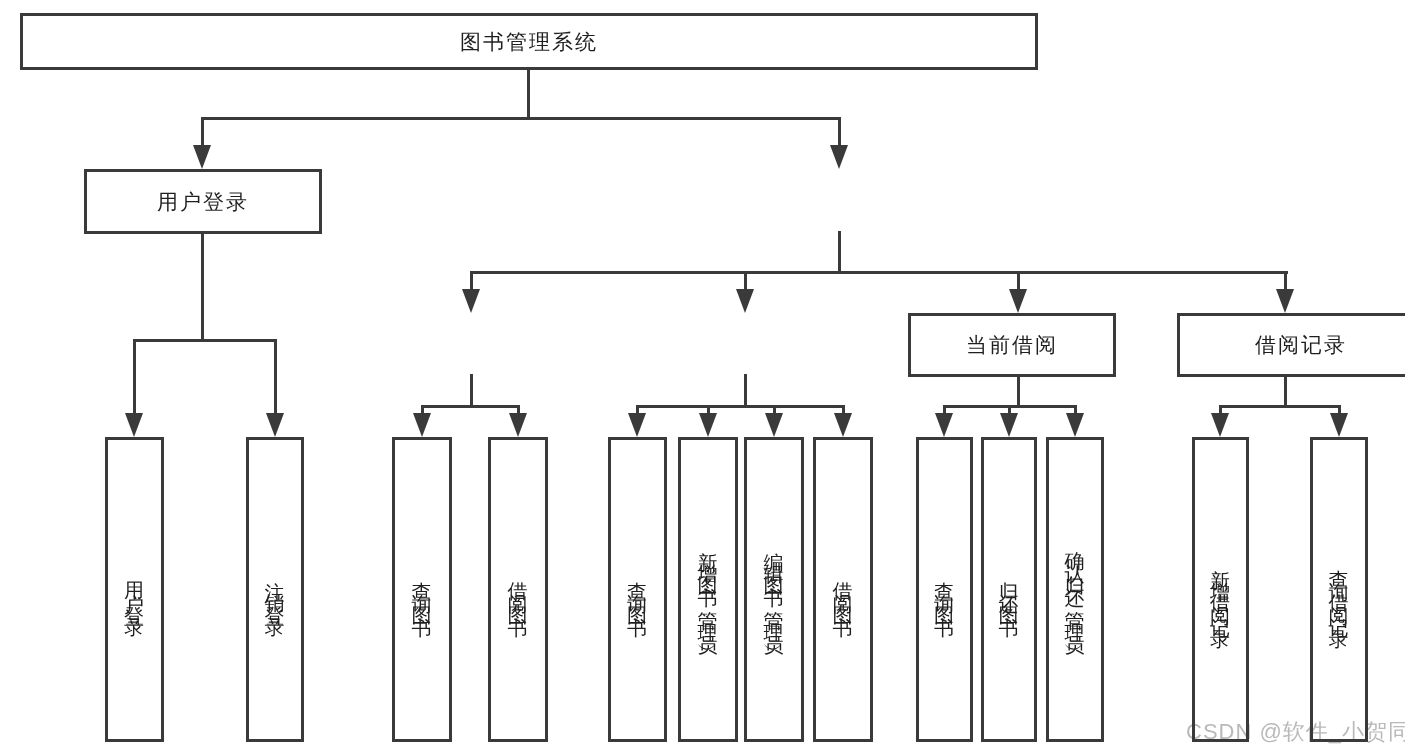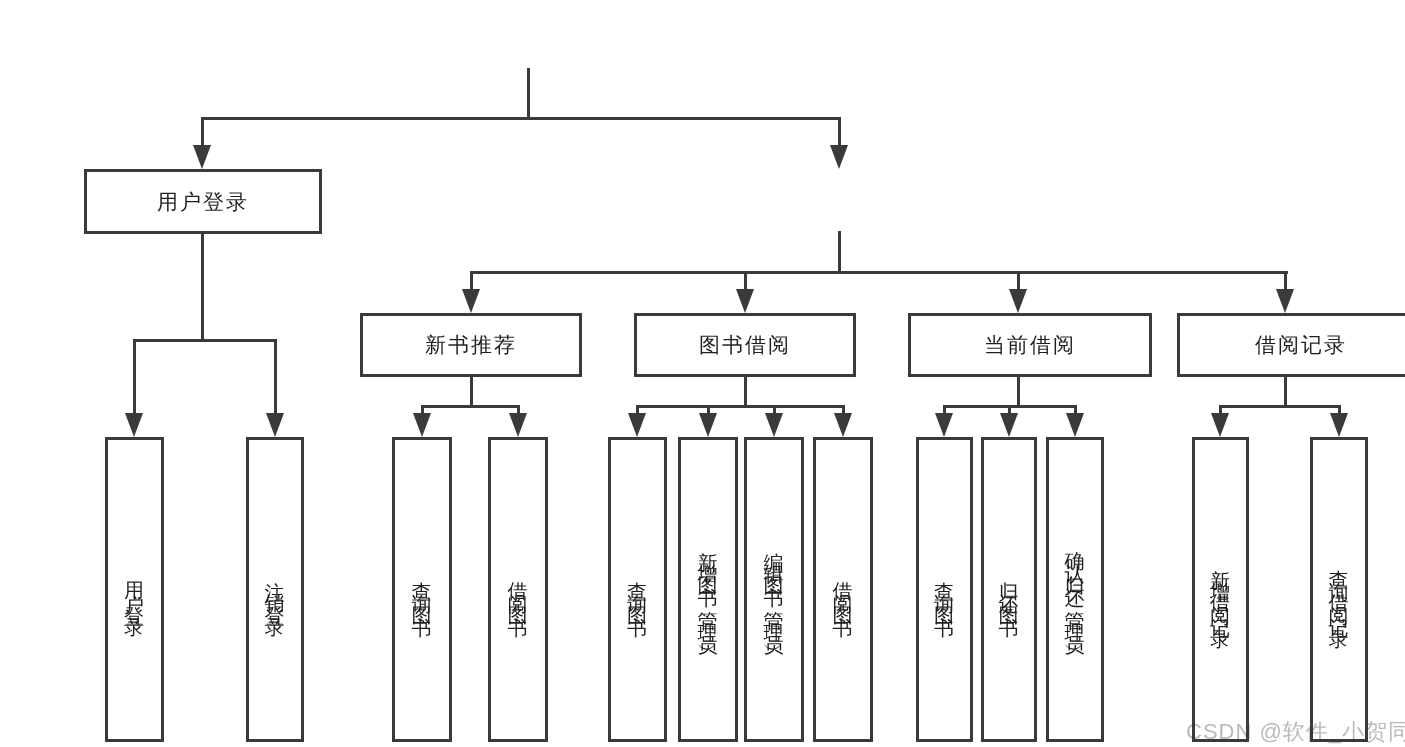--- a/index.html
+++ b/index.html
@@ -93,32 +93,29 @@
   <div class="arrow" style="left:1000px;top:413px;"></div>
   <div class="arrow" style="left:1066px;top:413px;"></div>
 
   <div class="vline" style="left:1284px;top:374px;height:34px;"></div>
   <div class="hline" style="left:1219px;top:405px;width:122px;"></div>
   <div class="vline" style="left:1219px;top:405px;height:14px;"></div>
   <div class="vline" style="left:1338px;top:405px;height:14px;"></div>
   <div class="arrow" style="left:1211px;top:413px;"></div>
   <div class="arrow" style="left:1330px;top:413px;"></div>
 
+  <div class="box" style="left:20px;top:13px;width:1018px;height:57px;">
+    <span>图书管理系统</span>
+  </div>
 
   <div class="box" style="left:84px;top:169px;width:238px;height:65px;">
     <span>用户登录</span>
   </div>
 
-  <div class="box" style="left:360px;top:313px;width:222px;height:64px;">
-    <span>新书推荐</span>
-  </div>
-  <div class="box" style="left:634px;top:313px;width:222px;height:64px;">
-    <span>图书借阅</span>
-  </div>
-  <div class="box" style="left:908px;top:313px;width:244px;height:64px;">
+  <div class="box" style="left:908px;top:313px;width:208px;height:64px;">
     <span>当前借阅</span>
   </div>
   <div class="box" style="left:1177px;top:313px;width:248px;height:64px;">
     <span>借阅记录</span>
   </div>
 
   <div class="vbox" style="left:105px;width:59px;">
     <span class="vtext">用户登录</span>
   </div>
   <div class="vbox" style="left:246px;width:58px;">

